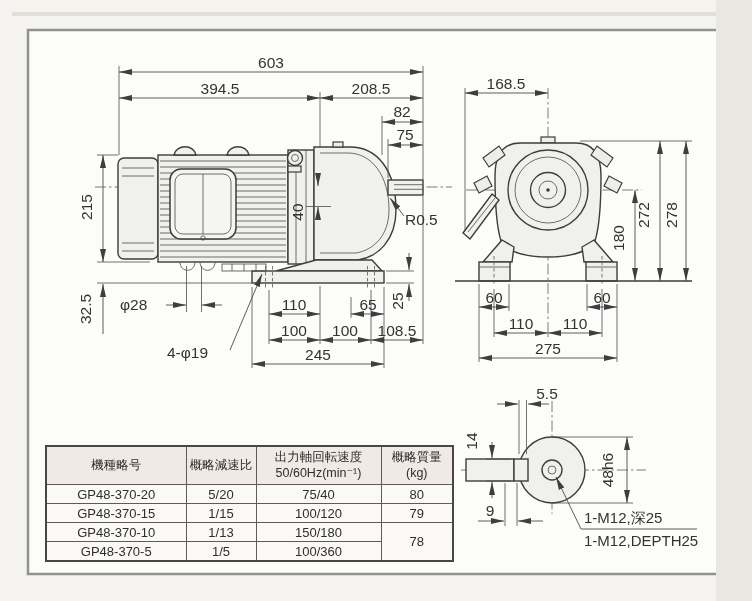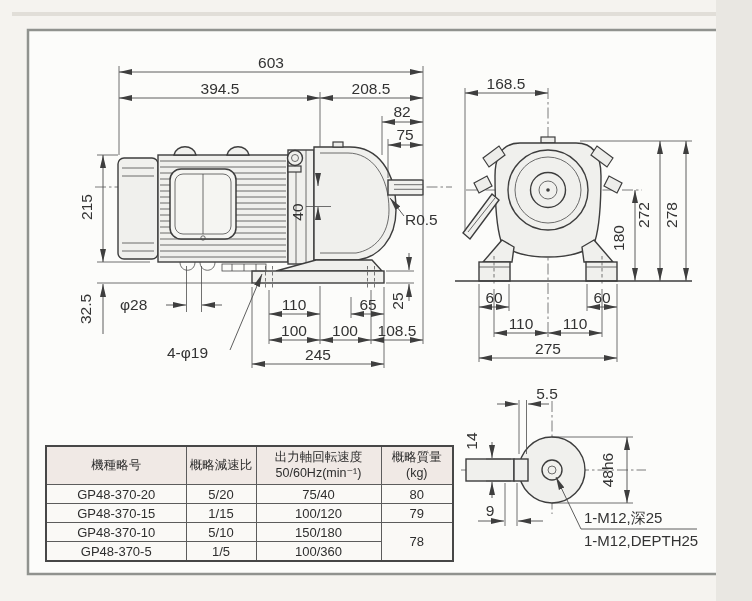--- a/index.html
+++ b/index.html
@@ -256,21 +256,21 @@
         <td>80</td>
       </tr>
       <tr>
         <td>GP48-370-15</td>
         <td>1/15</td>
         <td>100/120</td>
         <td>79</td>
       </tr>
       <tr>
         <td>GP48-370-10</td>
-        <td>5/10</td>
+        <td>1/13</td>
         <td>150/180</td>
         <td rowspan="2">78</td>
       </tr>
       <tr>
         <td>GP48-370-5</td>
         <td>1/5</td>
         <td>100/360</td>
       </tr>
     </tbody>
   </table>

